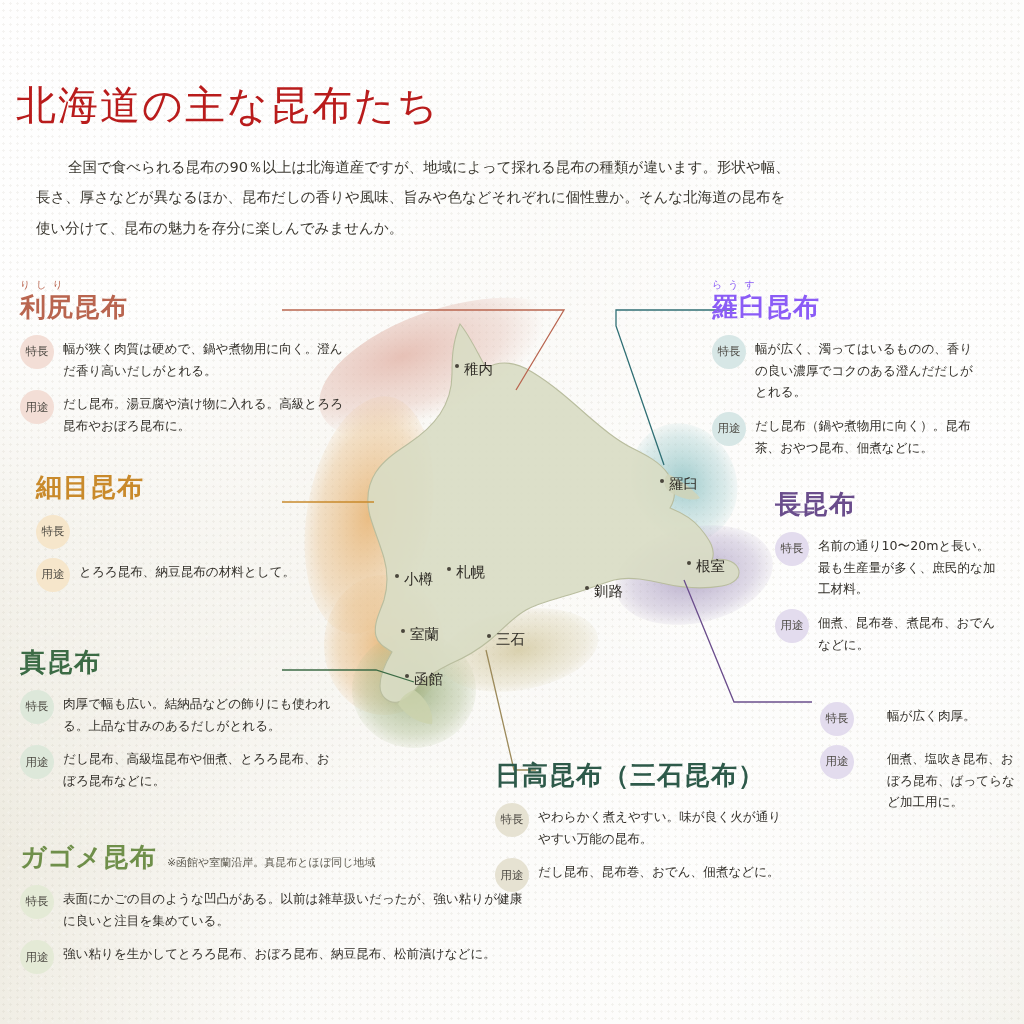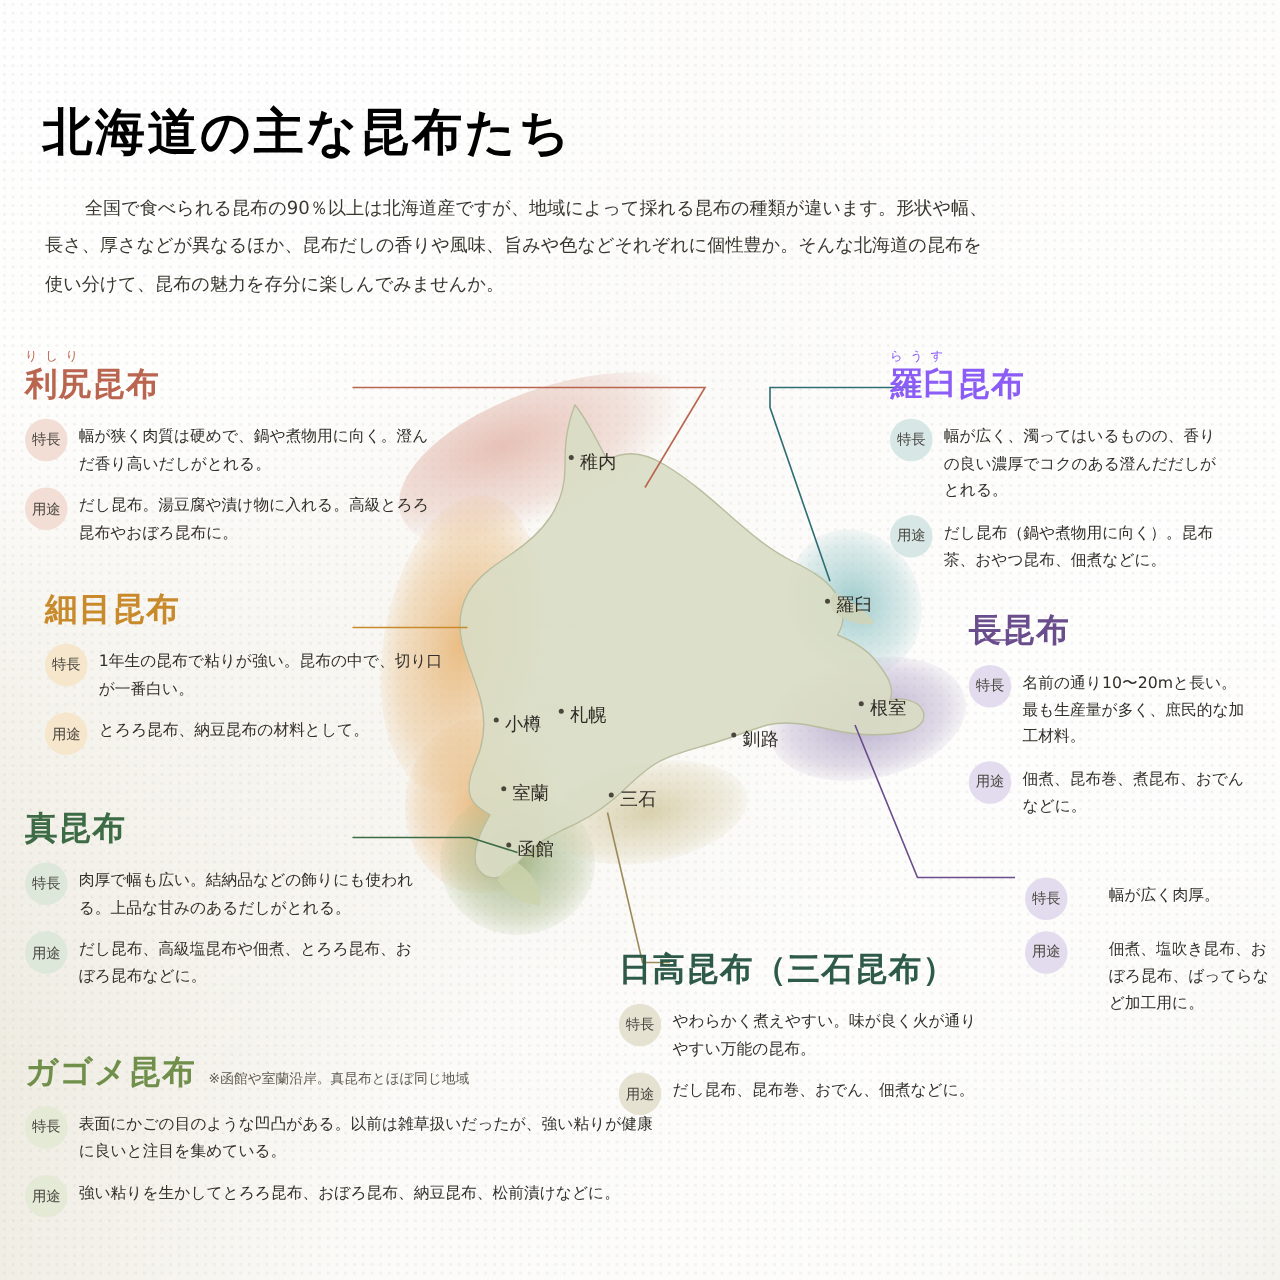--- a/index.html
+++ b/index.html
@@ -24,23 +24,23 @@
     position:absolute;inset:0;opacity:.35;
     background-image:
       radial-gradient(rgba(190,185,170,.45) 1px, rgba(0,0,0,0) 1.4px),
       radial-gradient(rgba(255,255,255,.6) 1px, rgba(0,0,0,0) 1.4px);
     background-size:7px 7px, 11px 11px;
     background-position:0 0, 3px 4px;
   }
 
   
   #title{
-    position:absolute;left:34px;top:78px;
-    font-size:40px;font-weight:bold;letter-spacing:2px;
-    color:#000000;
+    position:absolute;left:16px;top:78px;
+    font-size:40px;font-weight:normal;letter-spacing:2px;
+    color:#b91c1c;
     font-family:"DejaVu Sans","Liberation Sans",sans-serif;
   }
   #lead{
     position:absolute;left:36px;top:152px;width:760px;
     font-size:14.5px;line-height:2.1;color:#3a372f;
     text-indent:2.2em;
   }
 
   
   .block{position:absolute;}
@@ -252,21 +252,20 @@
 
 <div class="block c-hosome" id="b-hosome">
   <div class="kname">
     <span>細目昆布</span>
   </div>
   <div class="rows">
     <div class="row">
       <div class="tag">
           <span>特長</span>
         </div>
-      <div class="rtext">1年生の昆布で粘りが強い。昆布の中で、切り口が一番白い。</div>
     </div>
     <div class="row">
       <div class="tag">
           <span>用途</span>
         </div>
       <div class="rtext">とろろ昆布、納豆昆布の材料として。</div>
     </div>
   </div>
 </div>
 

